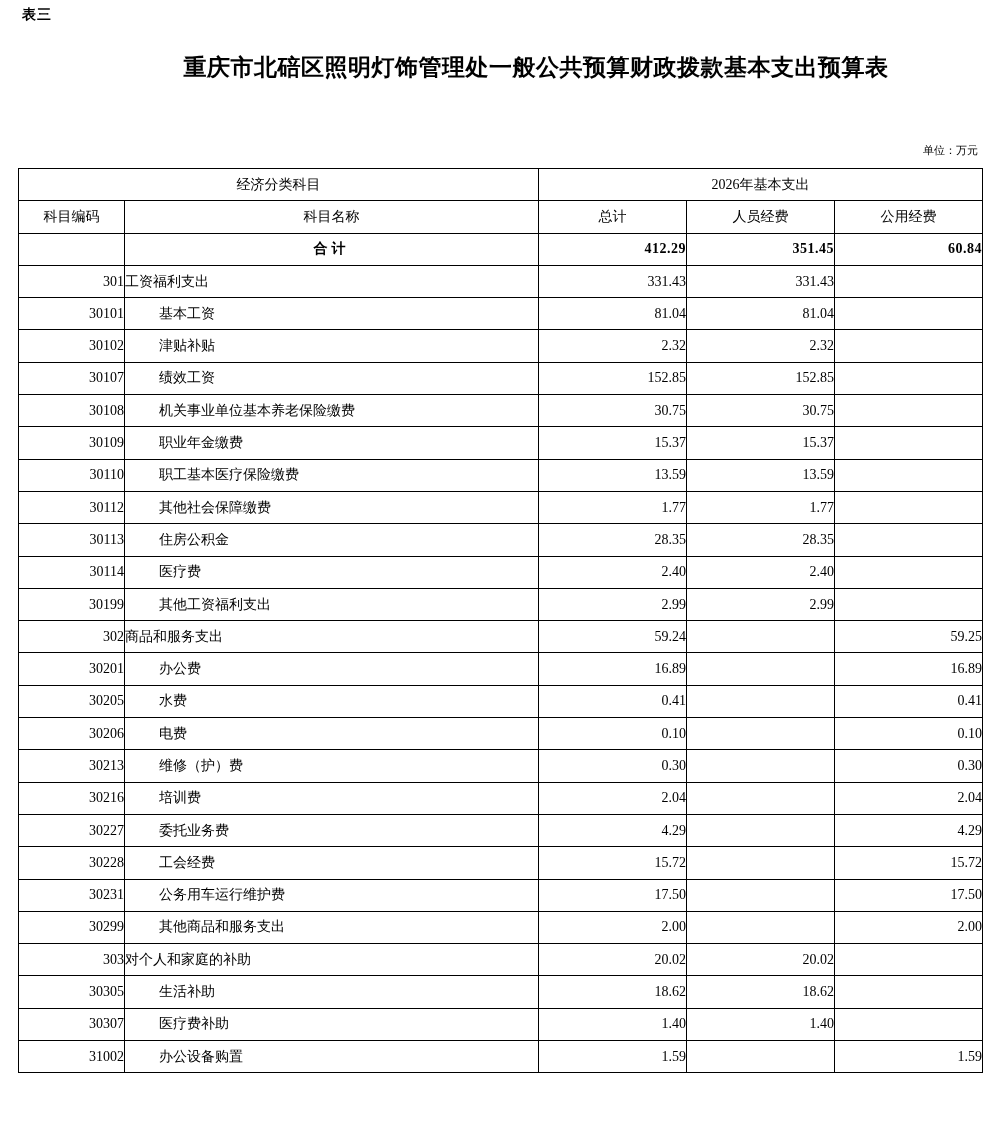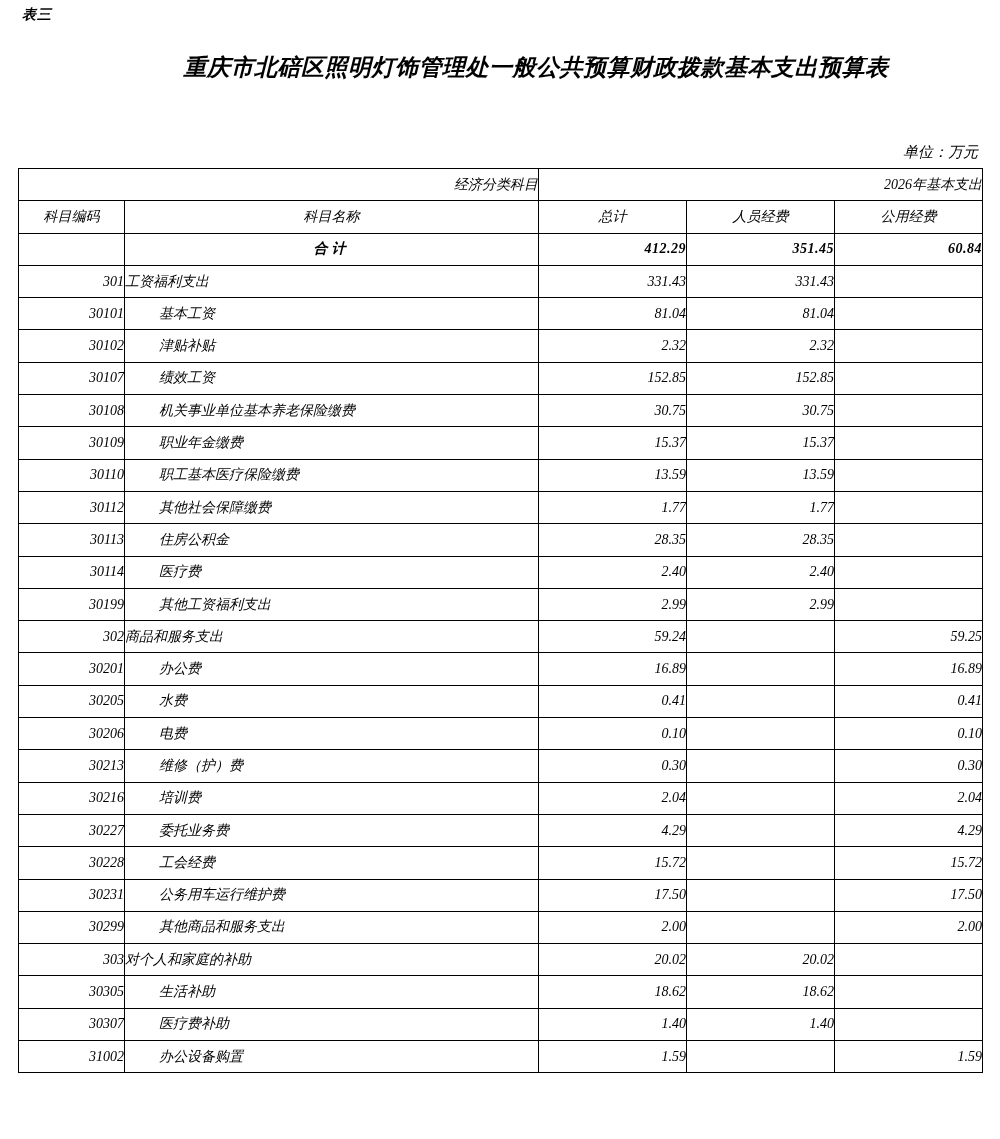--- a/index.html
+++ b/index.html
@@ -13,21 +13,20 @@
     font-family: "Liberation Serif", "DejaVu Serif", serif;
     color: #000000;
     position: relative;
     overflow: hidden;
   }
   .page {
     position: relative;
     width: 1000px;
     height: 929px;
     box-sizing: border-box;
-    font-style: italic;
   }
   .corner-label {
     position: absolute;
     top: 6px;
     left: 22px;
     font-size: 14px;
     font-weight: bold;
     font-family: "Liberation Serif", "DejaVu Serif", serif;
     letter-spacing: 1px;
   }
@@ -40,42 +39,42 @@
     font-size: 23px;
     font-weight: bold;
     font-family: "Liberation Serif", "DejaVu Serif", serif;
     letter-spacing: 0.5px;
     padding-left: 24px;
   }
   .unit-line {
     position: absolute;
     top: 143px;
     right: 22px;
-    font-size: 15px;
+    font-size: 11px;
     font-family: "Liberation Serif", "DejaVu Serif", serif;
   }
   table.budget {
     position: absolute;
     top: 168px;
     left: 18px;
     width: 964px;
     border-collapse: collapse;
     table-layout: fixed;
   }
   table.budget td, table.budget th {
     border: 1px solid #000000;
     font-size: 14px;
     font-family: "Liberation Serif", "DejaVu Serif", serif;
     font-weight: normal;
     padding: 0;
     height: 31.3px;
     vertical-align: middle;
   }
   .hdr-group {
-    text-align: right;
+    text-align: center;
     font-size: 16px;
     height: 54px;
   }
   .hdr-cell {
     text-align: center;
     font-size: 15px;
     height: 40px;
   }
   .col-code   { width: 106px; }
   .col-name   { width: 414px; }

